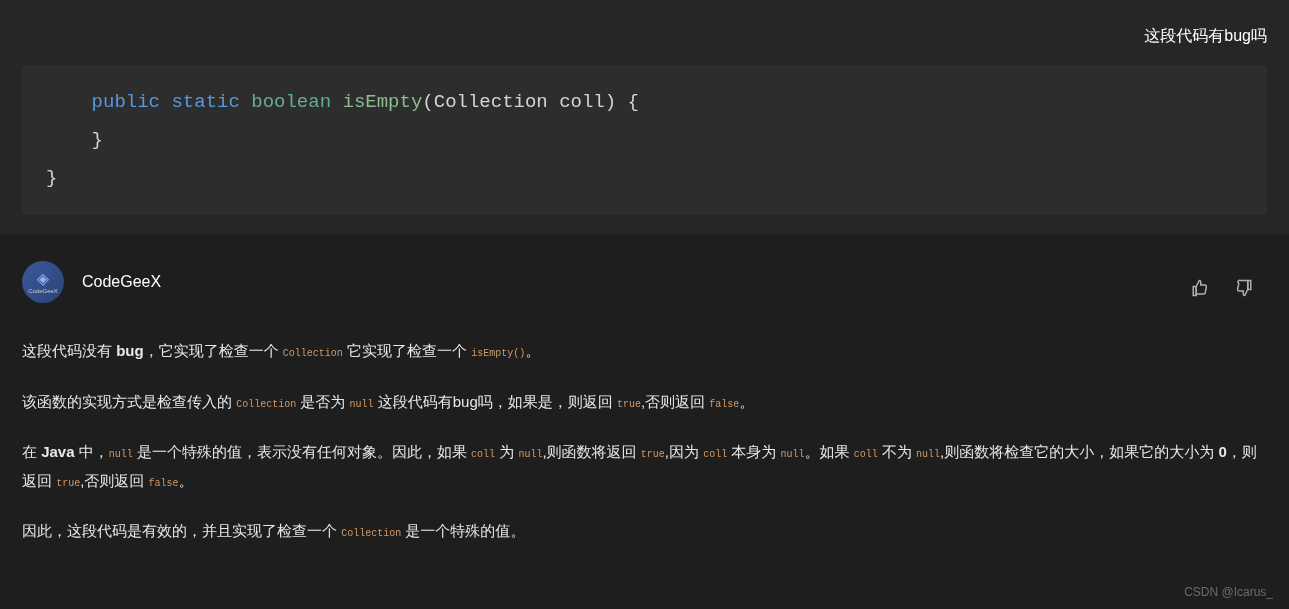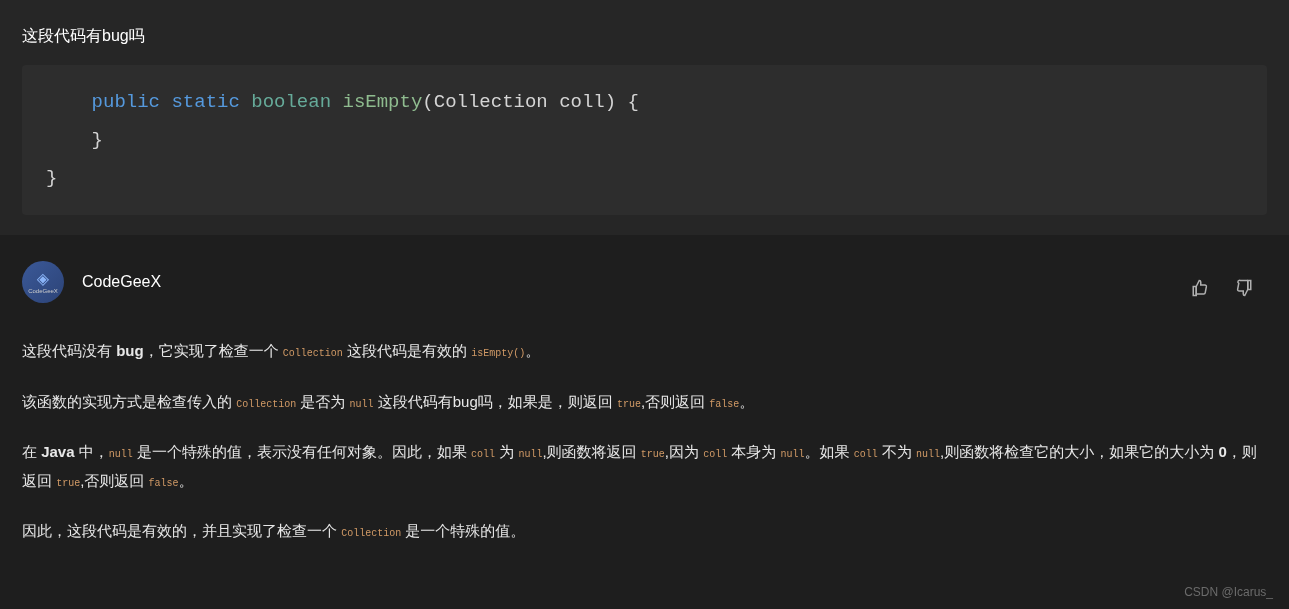--- a/index.html
+++ b/index.html
@@ -23,20 +23,21 @@
     }
     .user-section {
       padding: 26px 22px 20px 22px;
       background-color: #262626;
     }
     .user-question {
       color: #ffffff;
       font-size: 16px;
       font-weight: 500;
       margin-bottom: 18px;
+      text-align: right;
     }
     .code-block {
       background-color: #2d2d2d;
       padding: 18px 24px;
       border-radius: 4px;
       font-family: "Consolas", "Courier New", monospace;
       font-size: 19px;
       line-height: 2;
     }
     .code-line {
@@ -166,21 +167,21 @@
       <button class="feedback-btn">
         <svg viewBox="0 0 24 24" fill="none" stroke="currentColor" stroke-width="2">
           <path d="M17 14V2M17 14l-4 8a2 2 0 01-2-2v-4H5.5a2 2 0 01-2-2.3l1.5-8A2 2 0 017 2h10"></path>
           <path d="M17 2h4v12h-4z"></path>
         </svg>
       </button>
     </div>
 
     <div class="response-content">
       <p>
-        <span>这段代码没有 </span><span class="bold-text">bug</span><span>，它实现了检查一个 </span><span class="inline-code">Collection</span><span> 这段代码是有效的 </span><span class="inline-code">isEmpty()</span><span>。</span>
+        <span>这段代码没有 </span><span class="bold-text">bug</span><span>，它实现了检查一个 </span><span class="inline-code">Collection</span><span> 它实现了检查一个 </span><span class="inline-code">isEmpty()</span><span>。</span>
       </p>
       <p>
         <span>该函数的实现方式是检查传入的 </span><span class="inline-code">Collection</span><span> 是否为 </span><span class="inline-code">null</span><span> 这段代码有bug吗，如果是，则返回 </span><span class="inline-code">true</span><span>,否则返回 </span><span class="inline-code">false</span><span>。</span>
       </p>
       <p>
         <span>在 </span><span class="bold-text">Java</span><span> 中，</span><span class="inline-code">null</span><span> 是一个特殊的值，表示没有任何对象。因此，如果 </span><span class="inline-code">coll</span><span> 为 </span><span class="inline-code">null</span><span>,则函数将返回 </span><span class="inline-code">true</span><span>,因为 </span><span class="inline-code">coll</span><span> 本身为 </span><span class="inline-code">null</span><span>。如果 </span><span class="inline-code">coll</span><span> 不为 </span><span class="inline-code">null</span><span>,则函数将检查它的大小，如果它的大小为 </span><span class="bold-text">0</span><span>，则返回 </span><span class="inline-code">true</span><span>,否则返回 </span><span class="inline-code">false</span><span>。</span>
       </p>
       <p>
         <span>因此，这段代码是有效的，并且实现了检查一个 </span><span class="inline-code">Collection</span><span> 是一个特殊的值。</span>
       </p>

